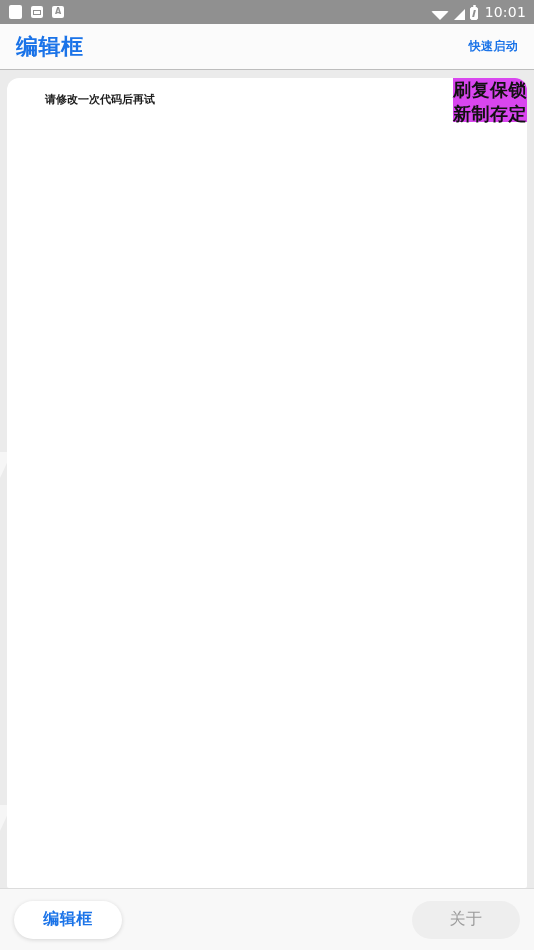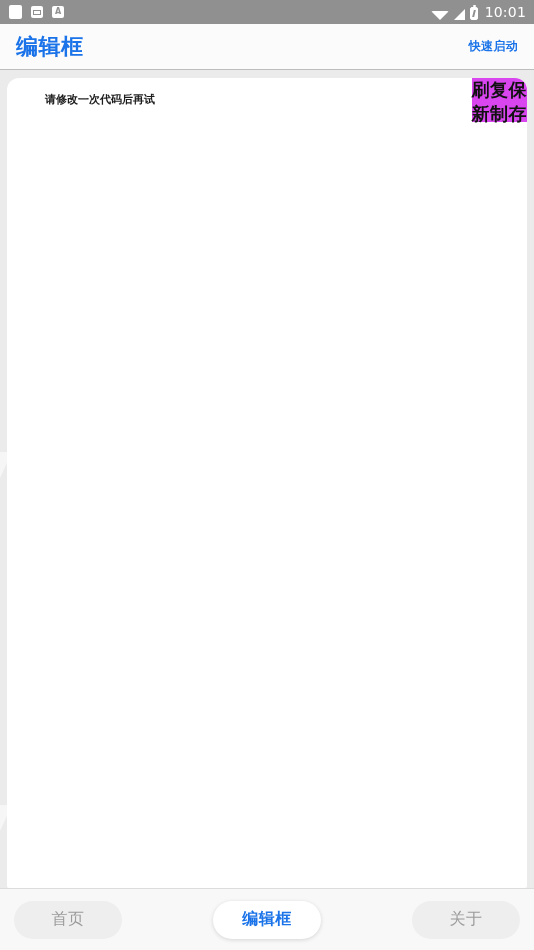--- a/index.html
+++ b/index.html
@@ -279,23 +279,23 @@
 
     <div class="card">
       <div class="editor">
         <div class="editor-text">请修改一次代码后再试</div>
       </div>
 
       <div class="actionbar">
         <div class="action-btn">刷新</div>
         <div class="action-btn">复制</div>
         <div class="action-btn">保存</div>
+        <div class="action-btn">锁定</div>
       </div>
     </div>
   </div>
 
   <div class="bottomnav">
-    <div class="nav-pill">首页</div>
     <div class="nav-pill active">编辑框</div>
     <div class="nav-pill">关于</div>
   </div>
 
 </div>
 
 </body></html>

